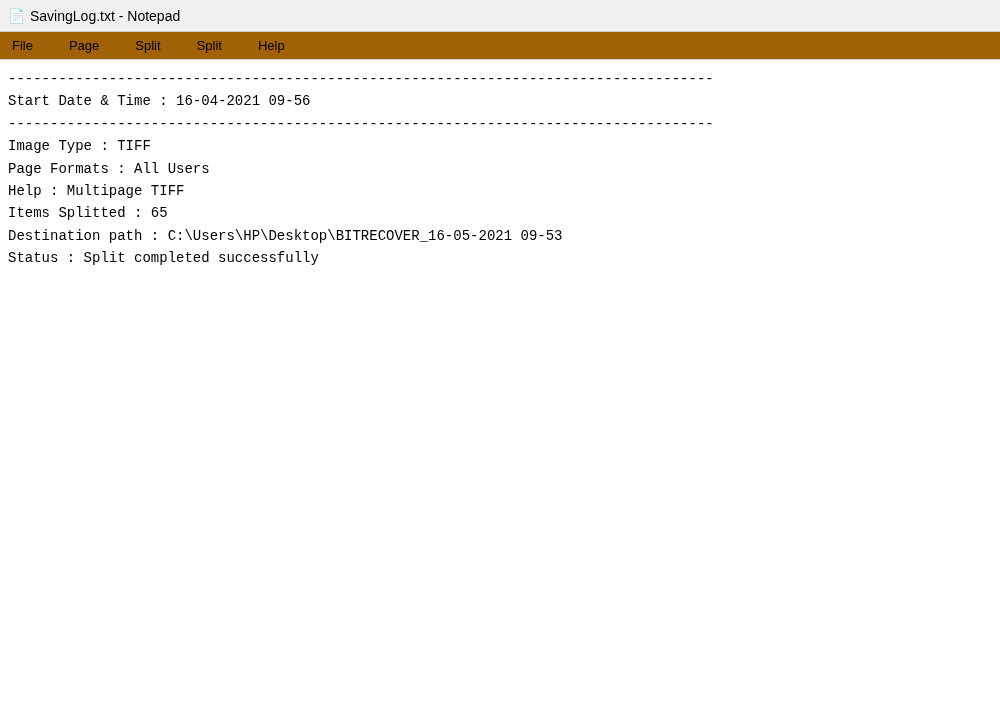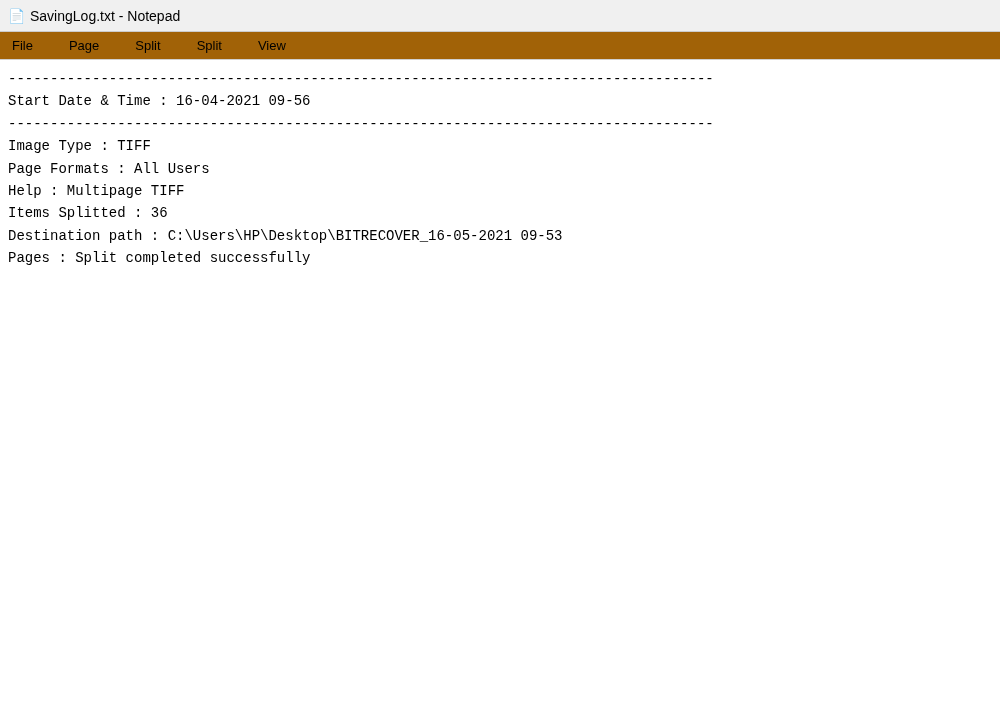--- a/index.html
+++ b/index.html
@@ -80,25 +80,25 @@
 <div class="title-bar">
   <span class="notepad-icon">📄</span>
   <span class="title-bar-text">SavingLog.txt - Notepad</span>
 </div>
 
 <div class="menu-bar">
   <span class="menu-item">File</span>
   <span class="menu-item">Page</span>
   <span class="menu-item">Split</span>
   <span class="menu-item">Split</span>
-  <span class="menu-item">View</span>
+  <span class="menu-item">Help</span>
 </div>
 
 <div class="content-area"><span>------------------------------------------------------------------------------------</span>
 <span>Start Date &amp; Time : 16-04-2021 09-56</span>
 <span>------------------------------------------------------------------------------------</span>
 <span>Image Type : TIFF</span>
 <span>Page Formats : All Users</span>
 <span>Help : Multipage TIFF</span>
-<span>Items Splitted : 36</span>
+<span>Items Splitted : 65</span>
 <span>Destination path : C:\Users\HP\Desktop\BITRECOVER_16-05-2021 09-53</span>
-<span>Pages : Split completed successfully</span>
+<span>Status : Split completed successfully</span>
 </div>
 
 </body></html>

